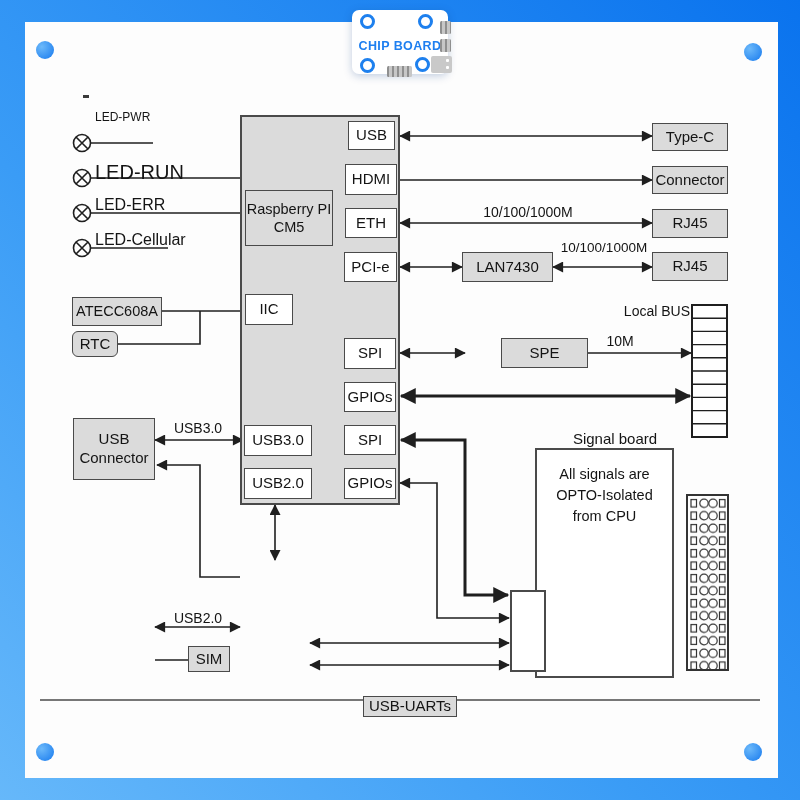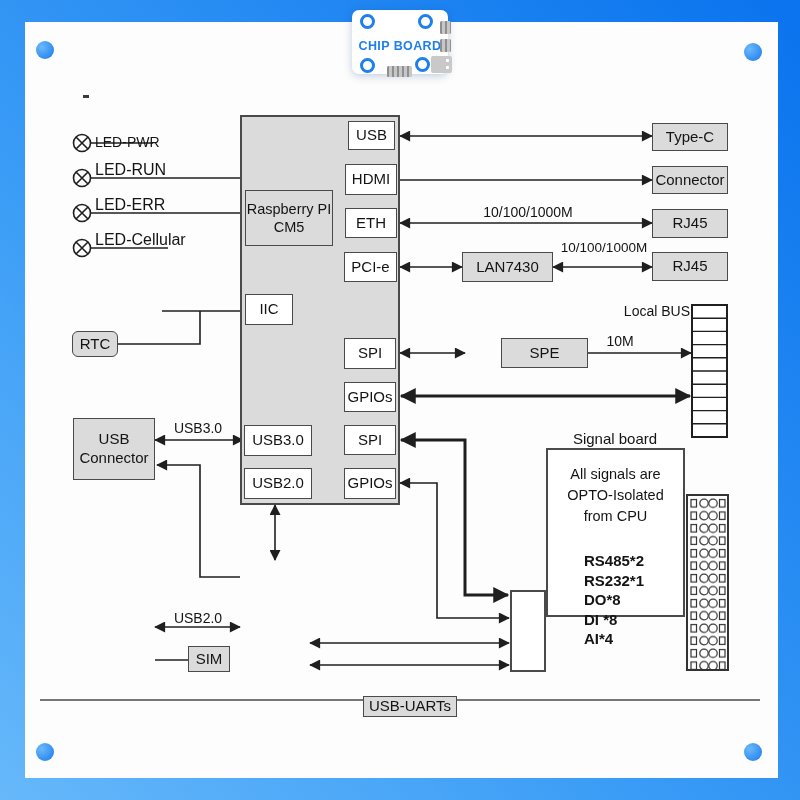--- a/index.html
+++ b/index.html
@@ -114,25 +114,26 @@
     <path d="M40,700 H760" stroke="#4a4a4a" stroke-width="1.6"></path>
 
     <g>
       <rect x="692" y="305" width="35" height="132" fill="#fff" stroke="#1f1f1f" stroke-width="2"></rect>
       <path d="M692,318.2H727 M692,331.4H727 M692,344.6H727 M692,357.8H727 M692,371H727 M692,384.2H727 M692,397.4H727 M692,410.6H727 M692,423.8H727" stroke="#1f1f1f" stroke-width="1.4"></path>
     </g>
 
     <rect x="687" y="495" width="41" height="175" fill="url(#term)" stroke="#333" stroke-width="2"></rect>
   </svg>
 
-  <div class="lbl" style="left:95px;top:134px;font-size:14px;">LED-PWR</div>
-  <div class="lbl" style="left:95px;top:161px;font-size:16px;">LED-RUN</div>
+  <div class="lbl" style="left:95px;top:110px;font-size:12px;">LED-PWR</div>
+  <div class="lbl" style="left:95px;top:161px;font-size:20px;">LED-RUN</div>
   <div class="lbl" style="left:95px;top:196px;font-size:16px;">LED-ERR</div>
   <div class="lbl" style="left:95px;top:231px;font-size:16px;">LED-Cellular</div>
 
+  <div class="box gray" style="left:72px;top:297px;width:90px;height:29px;font-size:14.5px;">ATECC608A</div>
   <div class="box gray" style="left:72px;top:331px;width:46px;height:26px;border-radius:6px;">RTC</div>
   <div class="box gray" style="left:73px;top:418px;width:82px;height:62px;">
     <span>USB</span>
     <span>Connector</span>
   </div>
   <div class="box gray" style="left:188px;top:646px;width:42px;height:26px;">SIM</div>
 
   <div class="box gray blk" style="left:240px;top:115px;width:160px;height:390px;"></div>
   <div class="box gray" style="left:245px;top:190px;width:88px;height:56px;font-size:14.5px;">
     <span>Raspberry PI</span>
@@ -152,32 +153,25 @@
 
   <div class="box gray" style="left:652px;top:123px;width:76px;height:28px;">Type-C</div>
   <div class="box gray" style="left:652px;top:166px;width:76px;height:28px;">Connector</div>
   <div class="box gray" style="left:652px;top:209px;width:76px;height:29px;">RJ45</div>
   <div class="box gray" style="left:652px;top:252px;width:76px;height:29px;">RJ45</div>
   <div class="box gray" style="left:462px;top:252px;width:91px;height:30px;">LAN7430</div>
   <div class="box gray" style="left:465px;top:338px;width:87px;height:30px;margin-left:36px;">SPE</div>
 
   <div class="box gray" style="left:363px;top:648px;width:94px;height:21px;margin-top:48px;">USB-UARTs</div>
 
-  <div class="box blk" style="left:546px;top:448px;width:139px;height:169px;justify-content:flex-start;">
+  <div class="box blk" style="left:535px;top:448px;width:139px;height:230px;justify-content:flex-start;">
     <div class="iso">
       <div>All signals are</div>
       <div>OPTO-Isolated</div>
       <div>from CPU</div>
-    </div>
-    <div class="bold-list">
-      <div>RS485*2</div>
-      <div>RS232*1</div>
-      <div>DO*8</div>
-      <div>DI *8</div>
-      <div>AI*4</div>
     </div>
   </div>
   <div class="box blk" style="left:510px;top:590px;width:36px;height:82px;"></div>
 
   <div class="lbl ctr" style="left:470px;top:204px;width:116px;">10/100/1000M</div>
   <div class="lbl ctr" style="left:548px;top:240px;width:112px;font-size:13.5px;">10/100/1000M</div>
   <div class="lbl ctr" style="left:595px;top:333px;width:50px;">10M</div>
   <div class="lbl ctr" style="left:170px;top:420px;width:56px;">USB3.0</div>
   <div class="lbl ctr" style="left:170px;top:610px;width:56px;">USB2.0</div>
   <div class="lbl" style="left:615px;top:303px;width:75px;text-align:right;">Local BUS</div>

